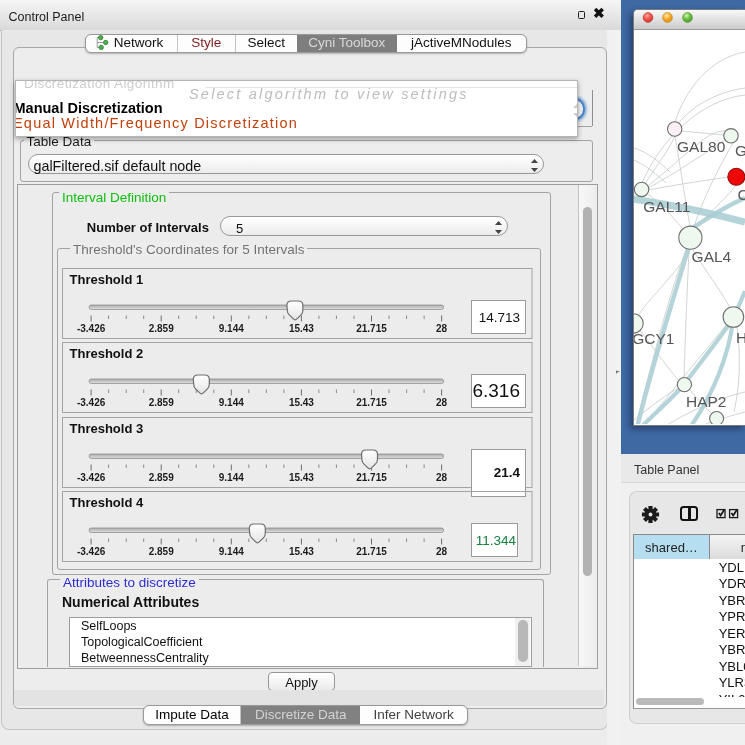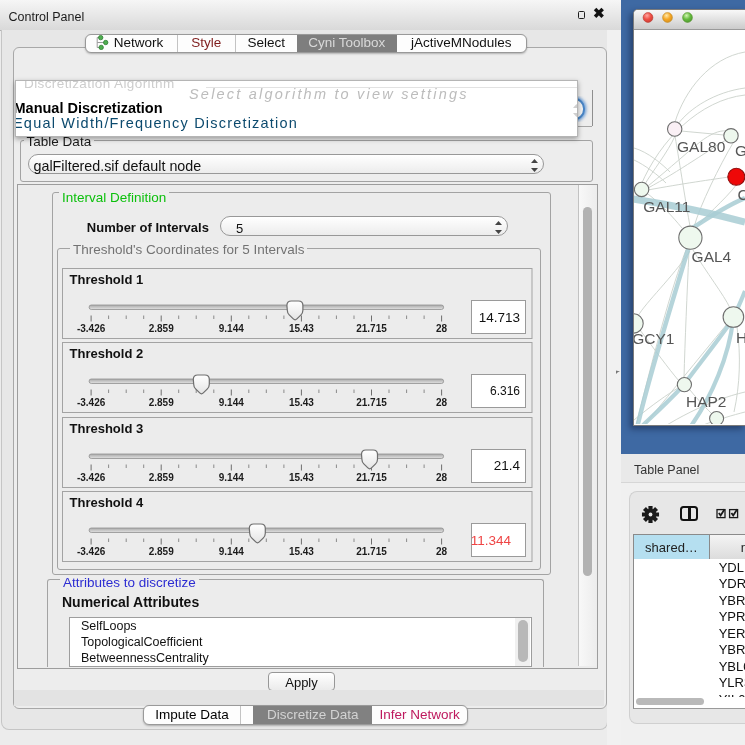--- a/index.html
+++ b/index.html
@@ -144,21 +144,21 @@
     <line x1="379.6" y1="47.5" x2="379.6" y2="53.5" stroke="#6e6e6e" stroke-width="1"></line>
   <text x="29.1" y="64" font-size="10" font-weight="bold" fill="#1c1c1c" text-anchor="middle">-3.426</text>
     <text x="99.2" y="64" font-size="10" font-weight="bold" fill="#1c1c1c" text-anchor="middle">2.859</text>
     <text x="169.3" y="64" font-size="10" font-weight="bold" fill="#1c1c1c" text-anchor="middle">9.144</text>
     <text x="239.4" y="64" font-size="10" font-weight="bold" fill="#1c1c1c" text-anchor="middle">15.43</text>
     <text x="309.5" y="64" font-size="10" font-weight="bold" fill="#1c1c1c" text-anchor="middle">21.715</text>
     <text x="379.6" y="64" font-size="10" font-weight="bold" fill="#1c1c1c" text-anchor="middle">28</text>
   <path d="M131.3,37.4 q0,-4.4 4.4,-4.4 h7.2 q4.4,0 4.4,4.4 v4.8 q0,2.7 -1.9,4.6 l-4.1,4.1 q-1.8,1.8 -3.6,0 l-4.1,-4.1 q-1.9,-1.9 -1.9,-4.6 z" fill="url(#thg1)" stroke="#6e6e6e" stroke-width="1.2"></path>
 </svg>
 <div class="abs" style="left:471.0px;top:374.4px;width:55px;height:34px;box-sizing:border-box;background:#fff;border:1px solid #9a9a9a;
-     display:flex;align-items:center;justify-content:flex-end;padding-right:5px;font-size:12px;color:#111;">6.316</div>
+     display:flex;align-items:center;justify-content:flex-end;padding-right:5px;font-size:19px;color:#111;">6.316</div>
 <svg class="abs" style="left:62.1px;top:416.8px;" width="470.5" height="71">
   <defs>
     <linearGradient id="trg2" x1="0" y1="0" x2="0" y2="1">
         <stop offset="0" stop-color="#a9a9a9"></stop>
         <stop offset="1" stop-color="#e2e2e2"></stop>
       </linearGradient>
     <linearGradient id="thg2" x1="0" y1="0" x2="0" y2="1">
         <stop offset="0" stop-color="#ffffff"></stop>
         <stop offset="1" stop-color="#e4e4e4"></stop>
       </linearGradient>
@@ -188,22 +188,22 @@
     <line x1="362.1" y1="47.5" x2="362.1" y2="51" stroke="#8a8a8a" stroke-width="1"></line>
     <line x1="379.6" y1="47.5" x2="379.6" y2="53.5" stroke="#6e6e6e" stroke-width="1"></line>
   <text x="29.1" y="64" font-size="10" font-weight="bold" fill="#1c1c1c" text-anchor="middle">-3.426</text>
     <text x="99.2" y="64" font-size="10" font-weight="bold" fill="#1c1c1c" text-anchor="middle">2.859</text>
     <text x="169.3" y="64" font-size="10" font-weight="bold" fill="#1c1c1c" text-anchor="middle">9.144</text>
     <text x="239.4" y="64" font-size="10" font-weight="bold" fill="#1c1c1c" text-anchor="middle">15.43</text>
     <text x="309.5" y="64" font-size="10" font-weight="bold" fill="#1c1c1c" text-anchor="middle">21.715</text>
     <text x="379.6" y="64" font-size="10" font-weight="bold" fill="#1c1c1c" text-anchor="middle">28</text>
   <path d="M299.5,37.4 q0,-4.4 4.4,-4.4 h7.2 q4.4,0 4.4,4.4 v4.8 q0,2.7 -1.9,4.6 l-4.1,4.1 q-1.8,1.8 -3.6,0 l-4.1,-4.1 q-1.9,-1.9 -1.9,-4.6 z" fill="url(#thg2)" stroke="#6e6e6e" stroke-width="1.2"></path>
 </svg>
-<div class="abs" style="left:471.0px;top:448.8px;width:55px;height:34px;box-sizing:border-box;background:#fff;border:1px solid #9a9a9a;
-     display:flex;align-items:center;justify-content:flex-end;padding-right:5px;font-size:13.5px;color:#111;">21.4</div>
+<div class="abs" style="left:471.0px;top:448.8px;width:55px;height:48px;box-sizing:border-box;background:#fff;border:1px solid #9a9a9a;
+     display:flex;align-items:center;justify-content:flex-end;padding-right:5px;font-size:13.5px;color:#111;font-weight:bold;">21.4</div>
 <svg class="abs" style="left:62.1px;top:491.20000000000005px;" width="470.5" height="71">
   <defs>
     <linearGradient id="trg3" x1="0" y1="0" x2="0" y2="1">
         <stop offset="0" stop-color="#a9a9a9"></stop>
         <stop offset="1" stop-color="#e2e2e2"></stop>
       </linearGradient>
     <linearGradient id="thg3" x1="0" y1="0" x2="0" y2="1">
         <stop offset="0" stop-color="#ffffff"></stop>
         <stop offset="1" stop-color="#e4e4e4"></stop>
       </linearGradient>
@@ -233,22 +233,22 @@
     <line x1="362.1" y1="47.5" x2="362.1" y2="51" stroke="#8a8a8a" stroke-width="1"></line>
     <line x1="379.6" y1="47.5" x2="379.6" y2="53.5" stroke="#6e6e6e" stroke-width="1"></line>
   <text x="29.1" y="64" font-size="10" font-weight="bold" fill="#1c1c1c" text-anchor="middle">-3.426</text>
     <text x="99.2" y="64" font-size="10" font-weight="bold" fill="#1c1c1c" text-anchor="middle">2.859</text>
     <text x="169.3" y="64" font-size="10" font-weight="bold" fill="#1c1c1c" text-anchor="middle">9.144</text>
     <text x="239.4" y="64" font-size="10" font-weight="bold" fill="#1c1c1c" text-anchor="middle">15.43</text>
     <text x="309.5" y="64" font-size="10" font-weight="bold" fill="#1c1c1c" text-anchor="middle">21.715</text>
     <text x="379.6" y="64" font-size="10" font-weight="bold" fill="#1c1c1c" text-anchor="middle">28</text>
   <path d="M187.3,37.4 q0,-4.4 4.4,-4.4 h7.2 q4.4,0 4.4,4.4 v4.8 q0,2.7 -1.9,4.6 l-4.1,4.1 q-1.8,1.8 -3.6,0 l-4.1,-4.1 q-1.9,-1.9 -1.9,-4.6 z" fill="url(#thg3)" stroke="#6e6e6e" stroke-width="1.2"></path>
 </svg>
-<div class="abs" style="left:471.0px;top:523.2px;width:55px;height:34px;box-sizing:border-box;background:#fff;border:1px solid #9a9a9a;
-     display:flex;align-items:center;justify-content:flex-end;padding-right:14px;font-size:13.5px;color:#ef4444;">11.344</div>
+<div class="abs" style="left:471.0px;top:523.2px;width:47px;height:34px;box-sizing:border-box;background:#fff;border:1px solid #9a9a9a;
+     display:flex;align-items:center;justify-content:flex-end;padding-right:1px;font-size:13.5px;color:#15803d;">11.344</div>
 
 <div class="grp" style="left:47px;top:579px;width:495px;height:87px;border-bottom:none;border-radius:3px 3px 0 0;">
   <div class="ttl" style="top:-4px;left:12px;color:#2d2dd2;">Attributes to discretize</div>
 </div>
 <div class="abs" style="left:62px;top:594.8px;font-size:14px;line-height:14px;font-weight:bold;color:#111;">Numerical Attributes</div>
 <div class="abs" style="left:69px;top:617px;width:461px;height:47.5px;background:#ffffff;border:1px solid #9d9d9d;overflow:hidden;">
   <div style="font-size:12.5px;color:#111;padding-left:11px;line-height:16px;padding-top:0px;">
     SelfLoops<br>TopologicalCoefficient<br>BetweennessCentrality
   </div>
   <div class="abs" style="right:1px;top:0;width:15px;height:47.5px;background:#f0f0f0;"></div>
@@ -282,37 +282,37 @@
       <span style="margin-top:-2px;">Cyni Toolbox</span>
     </div>
   <div style="flex:1;display:flex;align-items:center;justify-content:center;font-size:13.5px;color:#111;">
       <span style="margin-top:-2px;">jActiveMNodules</span>
     </div>
 </div>
 
 <div class="abs" style="left:142.7px;top:705px;width:323.5px;height:17.8px;background:#fdfdfd;
      border:1px solid #999;border-radius:6px;box-shadow:0 1px 2px rgba(0,0,0,0.25);display:flex;overflow:hidden;">
   <div style="width:96.5px;display:flex;align-items:center;justify-content:center;border-right:1px solid #c3c3c3;font-size:13.5px;color:#000;">Impute Data</div>
-  <div style="width:119px;display:flex;align-items:center;justify-content:center;background:#818181;font-size:13.5px;color:#d3d3d3;margin-left:12px;">Discretize Data</div>
-  <div style="flex:1;display:flex;align-items:center;justify-content:center;font-size:13.5px;color:#be185d;">Infer Network</div>
+  <div style="width:119px;display:flex;align-items:center;justify-content:center;background:#818181;font-size:13.5px;color:#d3d3d3;">Discretize Data</div>
+  <div style="flex:1;display:flex;align-items:center;justify-content:center;font-size:13.5px;color:#404040;">Infer Network</div>
 </div>
 
 <div class="abs" style="left:578px;top:96px;width:14px;height:26px;overflow:hidden;">
   <div class="abs" style="left:-14px;top:1.5px;width:17px;height:18px;border-radius:11px;background:#f2f2f2;
        border:2.5px solid #4884c4;box-shadow:0 0 3px 1.5px rgba(80,140,210,0.75);"></div>
 </div>
 <div class="abs" style="left:592px;top:90px;width:1px;height:36px;background:#8f8f8f;"></div>
 <div class="abs" style="left:578px;top:126px;width:14px;height:1px;background:#a5a5a5;"></div>
 <div class="abs" style="left:14.5px;top:80.4px;width:561.5px;height:54.4px;background:#ffffff;overflow:hidden;
      border:1px solid #b5b5b5;box-shadow:0 2px 5px rgba(0,0,0,0.35);">
   <div class="abs" style="left:190px;top:5.9px;width:372px;height:1px;background:#e2e2e2;"></div>
   <div class="abs" style="left:8.5px;top:-4.7px;font-size:13.5px;line-height:13.5px;letter-spacing:0.4px;color:#cdcdcd;">Discretization Algorithm</div>
   <div class="abs" style="left:173.5px;top:5.7px;font-size:14.5px;line-height:14.5px;letter-spacing:2.2px;color:#bcbcbc;font-style:italic;">Select algorithm to view settings</div>
   <div class="abs" style="left:-2px;top:19.4px;font-size:14.5px;line-height:14.5px;font-weight:bold;color:#000;">Manual Discretization</div>
-  <div class="abs" style="left:-2.5px;top:35.1px;font-size:14.5px;line-height:14.5px;letter-spacing:1.2px;color:#0c4a6e;">Equal Width/Frequency Discretization</div>
+  <div class="abs" style="left:-2.5px;top:35.1px;font-size:14.5px;line-height:14.5px;letter-spacing:1.2px;color:#c2410c;">Equal Width/Frequency Discretization</div>
   <svg class="abs" style="left:556px;top:22px;opacity:0.25;" width="9" height="15">
     <path d="M1,5 L4.5,1 L8,5 Z" fill="#444"></path>
       <path d="M1,10 L4.5,14 L8,10 Z" fill="#444"></path>
   </svg>
 </div>
 
 <div class="abs" style="left:607px;top:30px;width:14px;height:715px;background:#f1f1f1;"></div>
 <svg class="abs" style="left:615px;top:368.5px;" width="6" height="6">
     <path d="M1,5 L1,1.5 L5,2.5 L2.8,3.2 Z" fill="#777777"></path>
   </svg>

